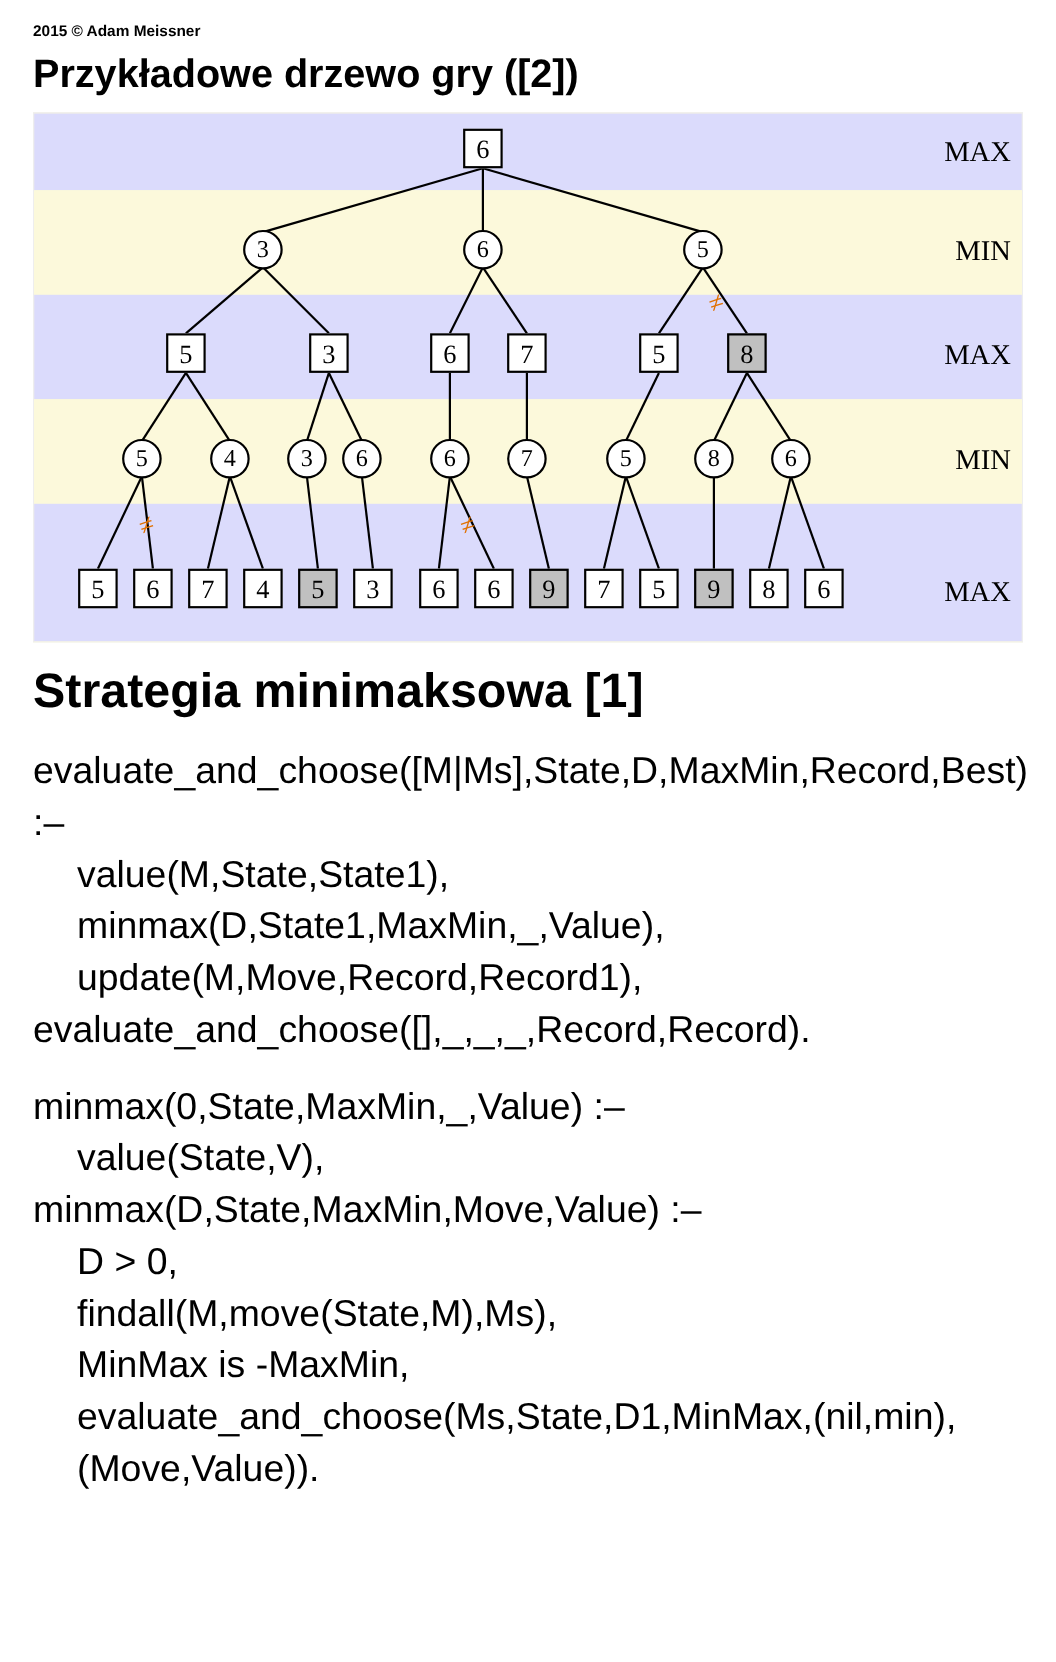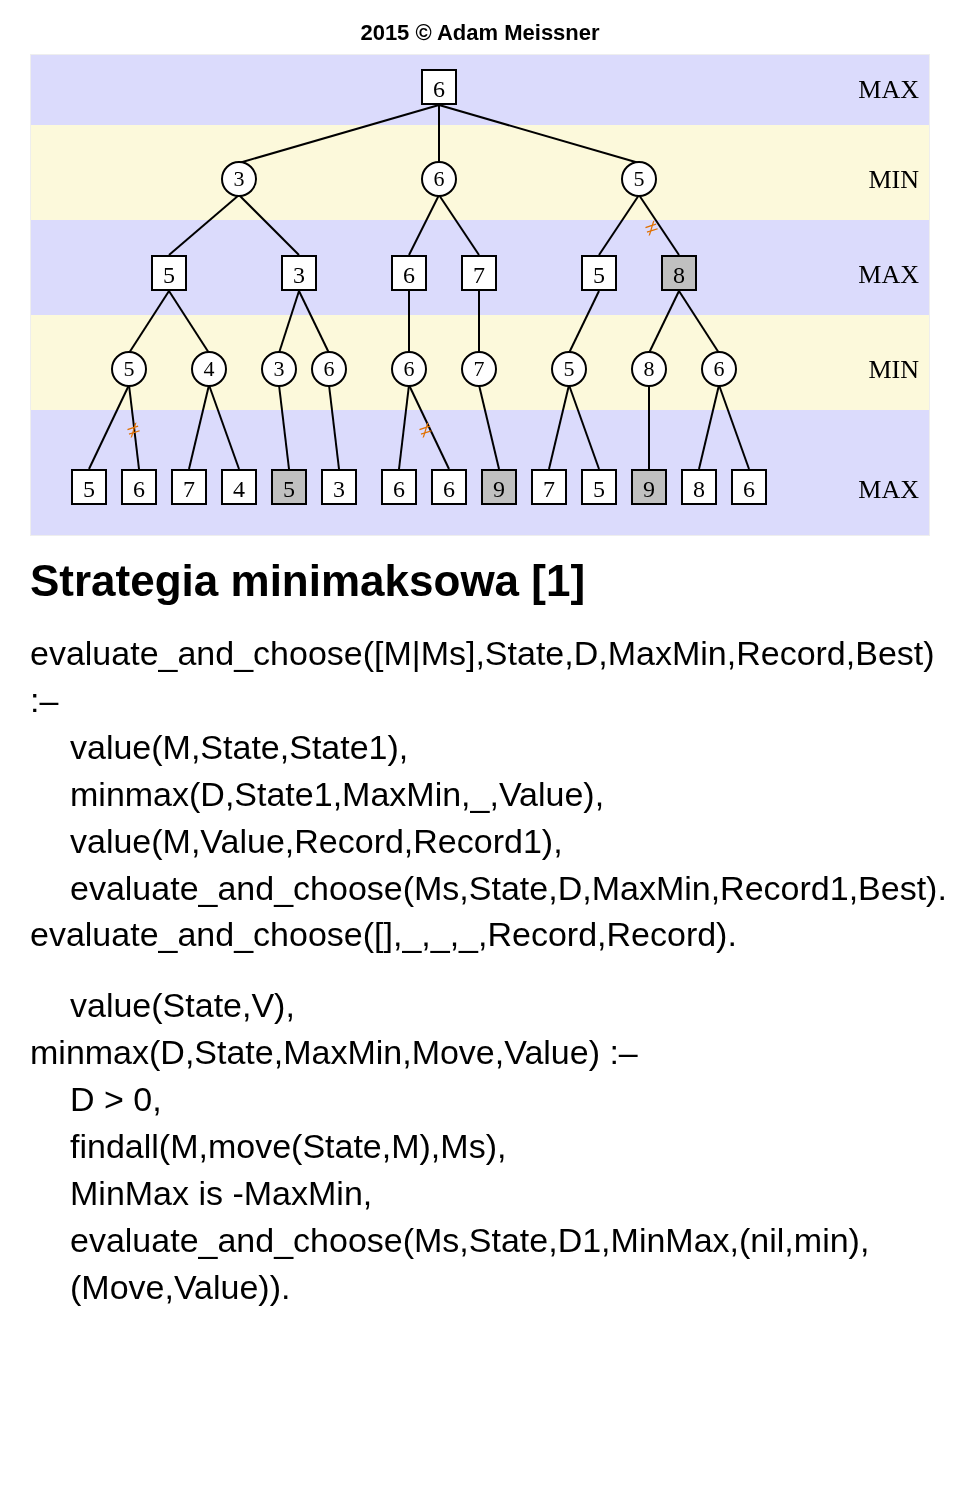--- a/index.html
+++ b/index.html
@@ -1,17 +1,17 @@
 <!DOCTYPE html>
 <html><head>
 <meta charset="utf-8">
 <style>
 html,body{margin:0;padding:0;background:#fff;font-family:Arial,Helvetica,sans-serif;color:#000}
 .page{width:960px;margin:0 auto;padding:20px 30px 40px 30px;box-sizing:border-box}
-.copyright{text-align:center;font-weight:bold;font-size:22px;margin-bottom:8px}
+.copyright{text-align:left;font-weight:bold;font-size:14px;margin-bottom:8px}
 .title{text-align:center;font-weight:bold;font-size:38px;margin:28px 0 22px 0}
 .subtitle{font-weight:bold;font-size:36px;margin:10px 0 14px 0}
 .section-title{font-weight:bold;font-size:44px;margin:16px 0 14px 0}
 .tree-frame{background:#fcf9db;border:1px solid #eee;position:relative;height:480px;overflow:hidden;margin-bottom:20px}
 .band{position:absolute;left:0;right:0}
 .band.yellow{background:#fcf9db}
 .band.blue{background:#dbdbfc}
 svg{position:absolute;left:0;top:0}
 .node-sq{position:absolute;width:36px;height:36px;border:2px solid #000;background:#fff;font:24px/36px Georgia,serif;text-align:center;box-sizing:border-box}
 .node-sq.g{background:#c0c0c0}
@@ -20,20 +20,21 @@
 .cut{position:absolute;color:#e07000;font:24px Georgia,serif;transform:rotate(-18deg)}
 .code{font:34px/1.38 Arial,Helvetica,sans-serif;margin:24px 0}
 .code .indent{padding-left:40px;display:block}
 .block{margin-bottom:22px}
 </style>
 </head>
 <body>
 
 <div class="page">
   <div class="copyright">2015 © Adam Meissner</div>
+  <div class="subtitle">Przykładowe drzewo gry ([2])</div>
 
   <div class="tree-frame">
     <div class="band blue" style="top:0;height:70px"></div>
     <div class="band yellow" style="top:70px;height:95px"></div>
     <div class="band blue" style="top:165px;height:95px"></div>
     <div class="band yellow" style="top:260px;height:95px"></div>
     <div class="band blue" style="top:355px;height:125px"></div>
 
     <div class="level-label" style="top:20px">MAX</div>
     <div class="level-label" style="top:110px">MIN</div>
@@ -124,26 +125,26 @@
     <div class="node-sq" style="left:650px;top:414px">8</div>
     <div class="node-sq" style="left:700px;top:414px">6</div>
   </div>
 
   <div class="section-title">Strategia minimaksowa [1]</div>
 
   <div class="code block">
     <span>evaluate_and_choose([M|Ms],State,D,MaxMin,Record,Best) :–</span>
     <span class="indent">value(M,State,State1),</span>
     <span class="indent">minmax(D,State1,MaxMin,_,Value),</span>
-    <span class="indent">value(M,Value,Record,Record1),</span>
-    <span class="indent">evaluate_and_choose(Ms,State,D,MaxMin,Record1,Best).</span>
+    <span class="indent">update(M,Move,Record,Record1),</span>
     <span>evaluate_and_choose([],_,_,_,Record,Record).</span>
   </div>
 
   <div class="code block">
+    <span>minmax(0,State,MaxMin,_,Value) :–</span>
     <span class="indent">value(State,V),</span>
     <span>minmax(D,State,MaxMin,Move,Value) :–</span>
     <span class="indent">D &gt; 0,</span>
     <span class="indent">findall(M,move(State,M),Ms),</span>
     <span class="indent">MinMax is -MaxMin,</span>
     <span class="indent">evaluate_and_choose(Ms,State,D1,MinMax,(nil,min),(Move,Value)).</span>
   </div>
 </div>
 
 </body></html>

